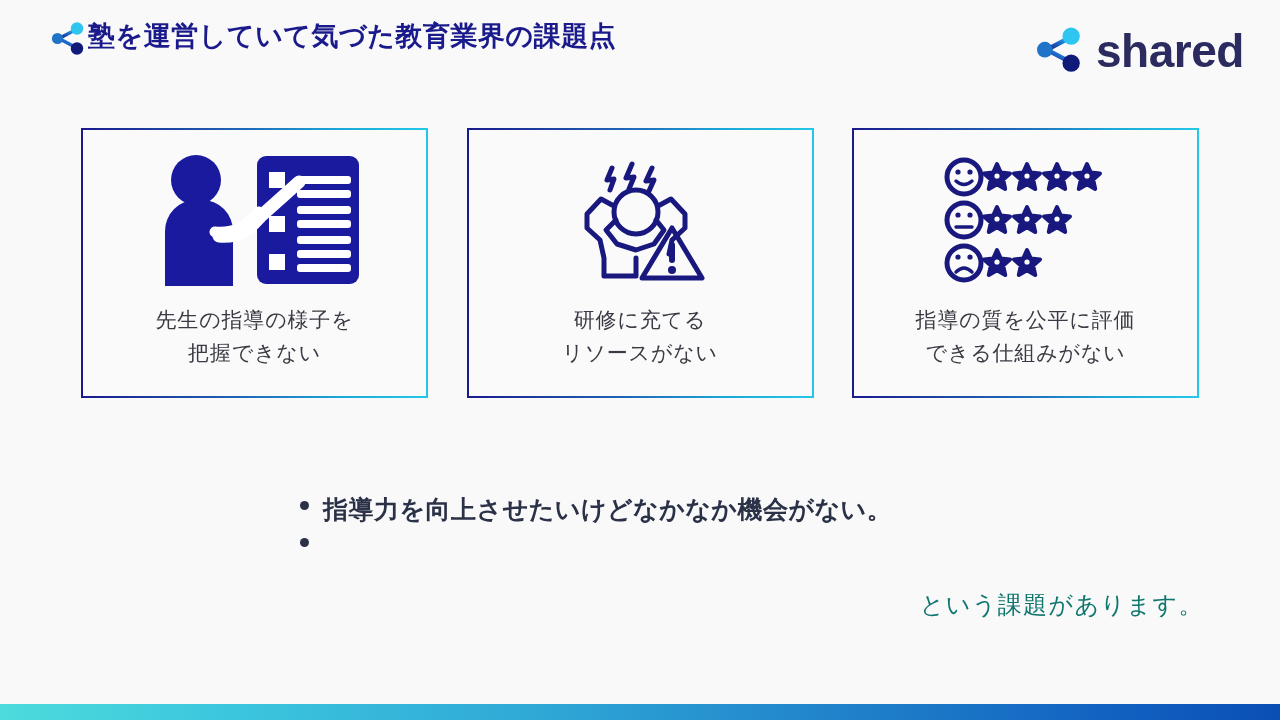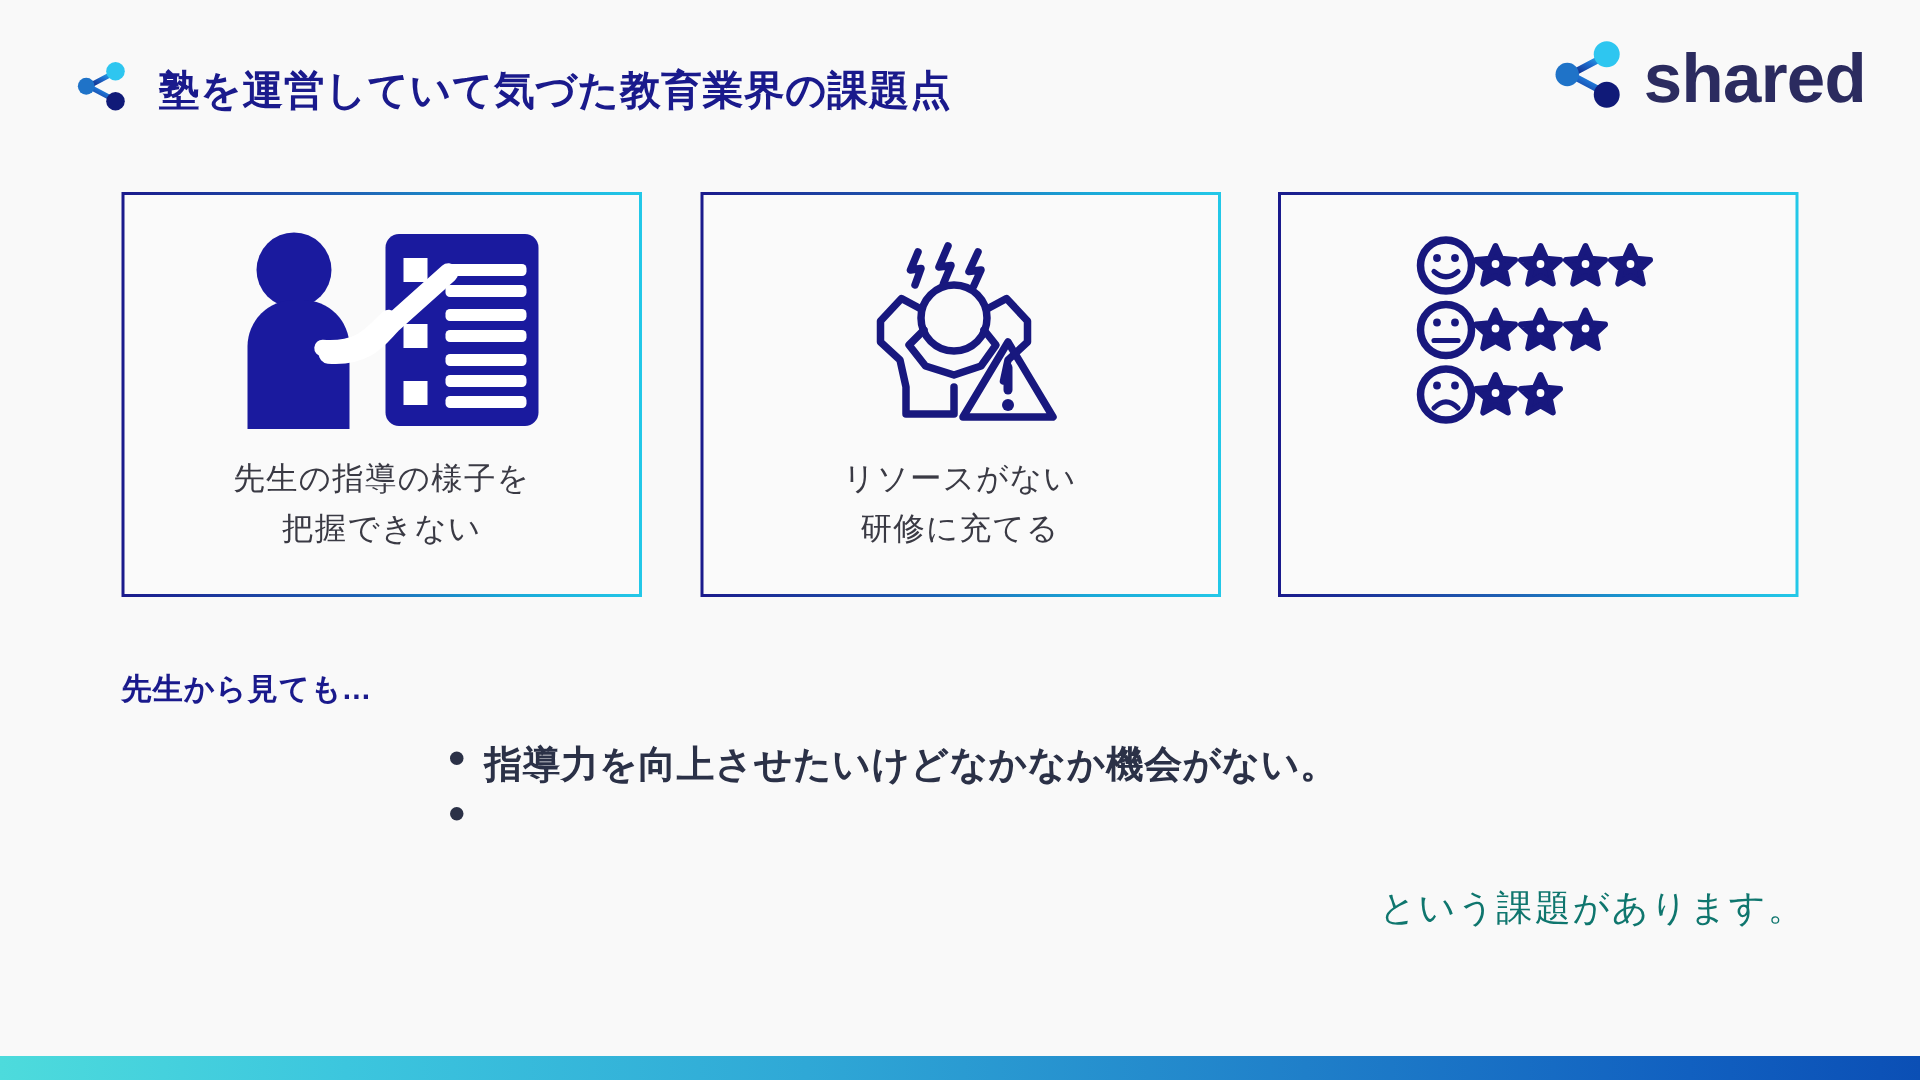--- a/index.html
+++ b/index.html
@@ -11,22 +11,22 @@
   }
   .slide {
     position: relative;
     width: 1280px; height: 720px;
     background: #f9f9f9;
   }
 
   
   .header {
     position: absolute;
-    top: 37px; left: 48px;
-    display: flex; align-items: center; gap: 18px;
+    top: 18px; left: 48px;
+    display: flex; align-items: flex-start; 
   }
   .share-glyph { display: block; }
   .slide-title {
     font-size: 27px;
     font-weight: 700;
     color: #1a1a8c;
     letter-spacing: 0.02em;
     white-space: nowrap;
   }
 
@@ -227,22 +227,22 @@
 
               <path d="M98 74 L128 124 L68 124 Z"></path>
             </g>
             <g fill="#18187e">
               <rect x="95" y="88" width="6" height="21" rx="3"></rect>
               <circle cx="98" cy="116" r="4"></circle>
             </g>
           </svg>
         </div>
         <div class="card-caption">
+          <span>研修に充てる</span>
           <span>リソースがない</span>
-          <span>研修に充てる</span>
         </div>
       </div>
     </div>
 
     <div class="card">
       <div class="card-inner">
         <div class="card-icon">
           <svg width="168" height="128" viewBox="0 0 168 128" aria-hidden="true">
             <defs>
               <g id="starShape">
@@ -275,26 +275,29 @@
             <g>
               <circle cx="22" cy="107" r="17" fill="none" stroke="#18187e" stroke-width="5"></circle>
               <circle cx="16" cy="101" r="2.6" fill="#18187e"></circle>
               <circle cx="28" cy="101" r="2.6" fill="#18187e"></circle>
               <path d="M14 116 Q22 108 30 116" fill="none" stroke="#18187e" stroke-width="3.4" stroke-linecap="round"></path>
               <use href="#starShape" x="55" y="107"></use>
               <use href="#starShape" x="85" y="107"></use>
             </g>
           </svg>
         </div>
+        <div class="card-caption">
+          <span>指導の質を公平に評価</span>
+          <span>できる仕組みがない</span>
+        </div>
       </div>
     </div>
 
   </div>
 
-  <div class="teacher-lead">先生から見ても...</div>
 
   <ul class="bullets">
     <li>
       <span class="bullet-dot"></span>
       <span>指導力を向上させたいけどなかなか機会がない。</span>
     </li>
     <li>
       <span class="bullet-dot"></span>
     </li>
   </ul>

